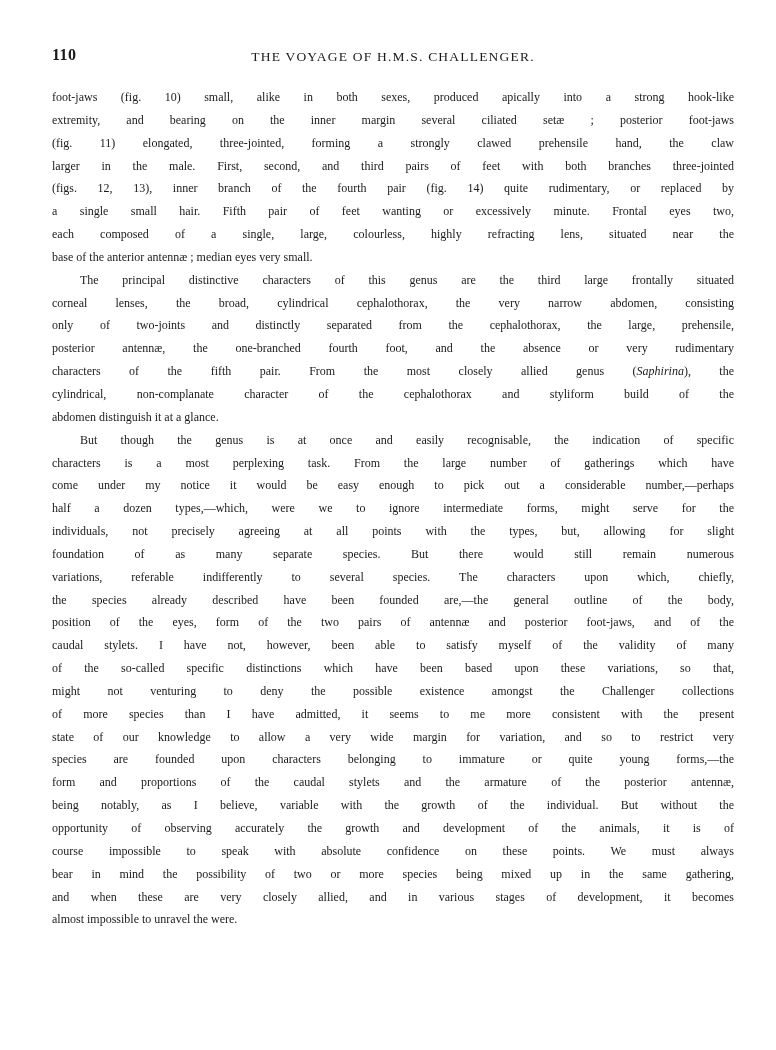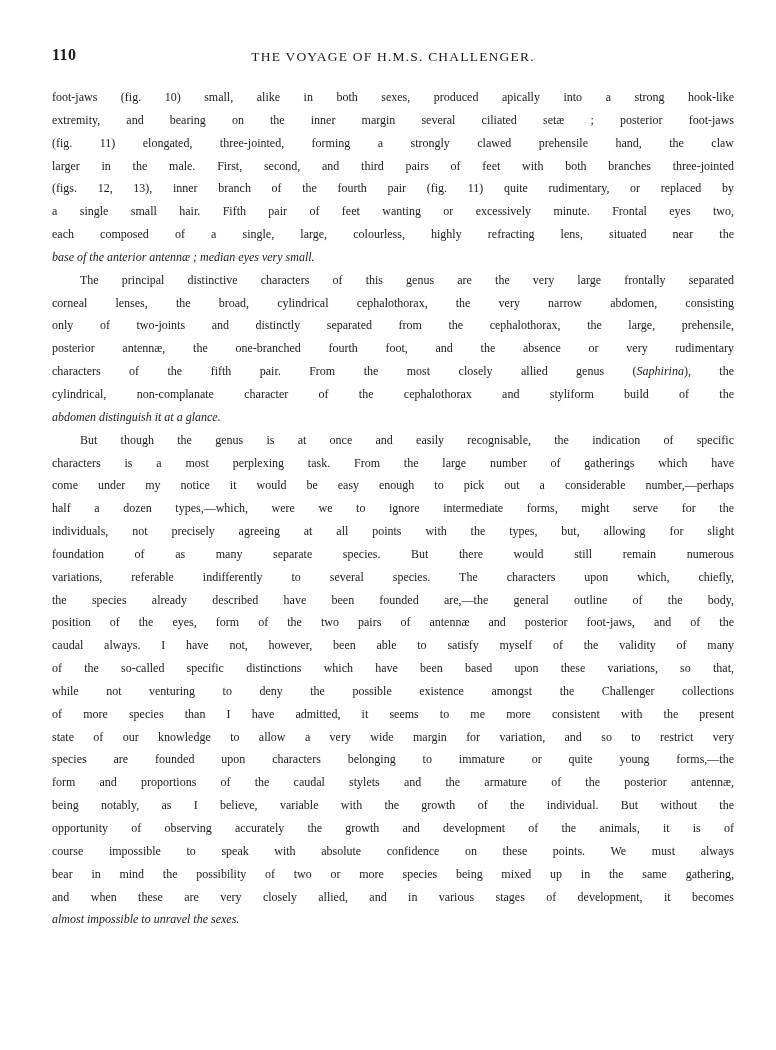--- a/index.html
+++ b/index.html
@@ -7,73 +7,73 @@
   .page { position: absolute; left: 52px; top: 0; width: 682px; color: #1a1a1a;
           font-family: "Liberation Serif", "DejaVu Serif", serif; }
   .header { position: absolute; top: 46px; left: 0; width: 682px; height: 24px; }
   .page-num { position: absolute; left: 0; top: 0; font-size: 16px; font-weight: bold; letter-spacing: 0.5px; }
   .running-title { position: absolute; left: 0; width: 682px; top: 3px; text-align: center;
                    font-size: 13.5px; letter-spacing: 1.2px; }
   .body { position: absolute; top: 86px; left: 0; width: 682px; }
   .line { height: 22.85px; line-height: 22.85px; font-size: 12px; white-space: nowrap;
           text-align: justify; text-align-last: justify; display: block; }
   .line.indent { padding-left: 28px; }
-  .line.last { text-align-last: left; font-style: italic; }
+  .line.last { text-align-last: left; }
   .line i { font-style: italic; }
 </style>
 </head>
 <body>
 
 <div class="page">
   <div class="header">
     <span class="page-num">110</span>
     <div class="running-title">THE VOYAGE OF H.M.S. CHALLENGER.</div>
   </div>
 
   <div class="body">
 
     <div>
       <span class="line">foot-jaws (fig. 10) small, alike in both sexes, produced apically into a strong hook-like</span>
       <span class="line">extremity, and bearing on the inner margin several ciliated setæ ; posterior foot-jaws</span>
       <span class="line">(fig. 11) elongated, three-jointed, forming a strongly clawed prehensile hand, the claw</span>
       <span class="line">larger in the male. First, second, and third pairs of feet with both branches three-jointed</span>
-      <span class="line">(figs. 12, 13), inner branch of the fourth pair (fig. 11) quite rudimentary, or replaced by</span>
+      <span class="line">(figs. 12, 13), inner branch of the fourth pair (fig. 14) quite rudimentary, or replaced by</span>
       <span class="line">a single small hair. Fifth pair of feet wanting or excessively minute. Frontal eyes two,</span>
       <span class="line">each composed of a single, large, colourless, highly refracting lens, situated near the</span>
       <span class="line last">base of the anterior antennæ ; median eyes very small.</span>
     </div>
 
     <div>
-      <span class="line indent">The principal distinctive characters of this genus are the very large frontally separated</span>
+      <span class="line indent">The principal distinctive characters of this genus are the third large frontally situated</span>
       <span class="line">corneal lenses, the broad, cylindrical cephalothorax, the very narrow abdomen, consisting</span>
       <span class="line">only of two-joints and distinctly separated from the cephalothorax, the large, prehensile,</span>
       <span class="line">posterior antennæ, the one-branched fourth foot, and the absence or very rudimentary</span>
       <span class="line">characters of the fifth pair. From the most closely allied genus (<i>Saphirina</i>), the</span>
       <span class="line">cylindrical, non-complanate character of the cephalothorax and styliform build of the</span>
       <span class="line last">abdomen distinguish it at a glance.</span>
     </div>
 
     <div>
       <span class="line indent">But though the genus is at once and easily recognisable, the indication of specific</span>
       <span class="line">characters is a most perplexing task. From the large number of gatherings which have</span>
       <span class="line">come under my notice it would be easy enough to pick out a considerable number,—perhaps</span>
       <span class="line">half a dozen types,—which, were we to ignore intermediate forms, might serve for the</span>
       <span class="line">individuals, not precisely agreeing at all points with the types, but, allowing for slight</span>
       <span class="line">foundation of as many separate species. But there would still remain numerous</span>
       <span class="line">variations, referable indifferently to several species. The characters upon which, chiefly,</span>
       <span class="line">the species already described have been founded are,—the general outline of the body,</span>
       <span class="line">position of the eyes, form of the two pairs of antennæ and posterior foot-jaws, and of the</span>
-      <span class="line">caudal always. I have not, however, been able to satisfy myself of the validity of many</span>
+      <span class="line">caudal stylets. I have not, however, been able to satisfy myself of the validity of many</span>
       <span class="line">of the so-called specific distinctions which have been based upon these variations, so that,</span>
-      <span class="line">while not venturing to deny the possible existence amongst the Challenger collections</span>
+      <span class="line">might not venturing to deny the possible existence amongst the Challenger collections</span>
       <span class="line">of more species than I have admitted, it seems to me more consistent with the present</span>
       <span class="line">state of our knowledge to allow a very wide margin for variation, and so to restrict very</span>
       <span class="line">species are founded upon characters belonging to immature or quite young forms,—the</span>
       <span class="line">form and proportions of the caudal stylets and the armature of the posterior antennæ,</span>
       <span class="line">being notably, as I believe, variable with the growth of the individual. But without the</span>
       <span class="line">opportunity of observing accurately the growth and development of the animals, it is of</span>
       <span class="line">course impossible to speak with absolute confidence on these points. We must always</span>
       <span class="line">bear in mind the possibility of two or more species being mixed up in the same gathering,</span>
       <span class="line">and when these are very closely allied, and in various stages of development, it becomes</span>
-      <span class="line last">almost impossible to unravel the sexes.</span>
+      <span class="line last">almost impossible to unravel the were.</span>
     </div>
   </div>
 </div>
 
 </body></html>

